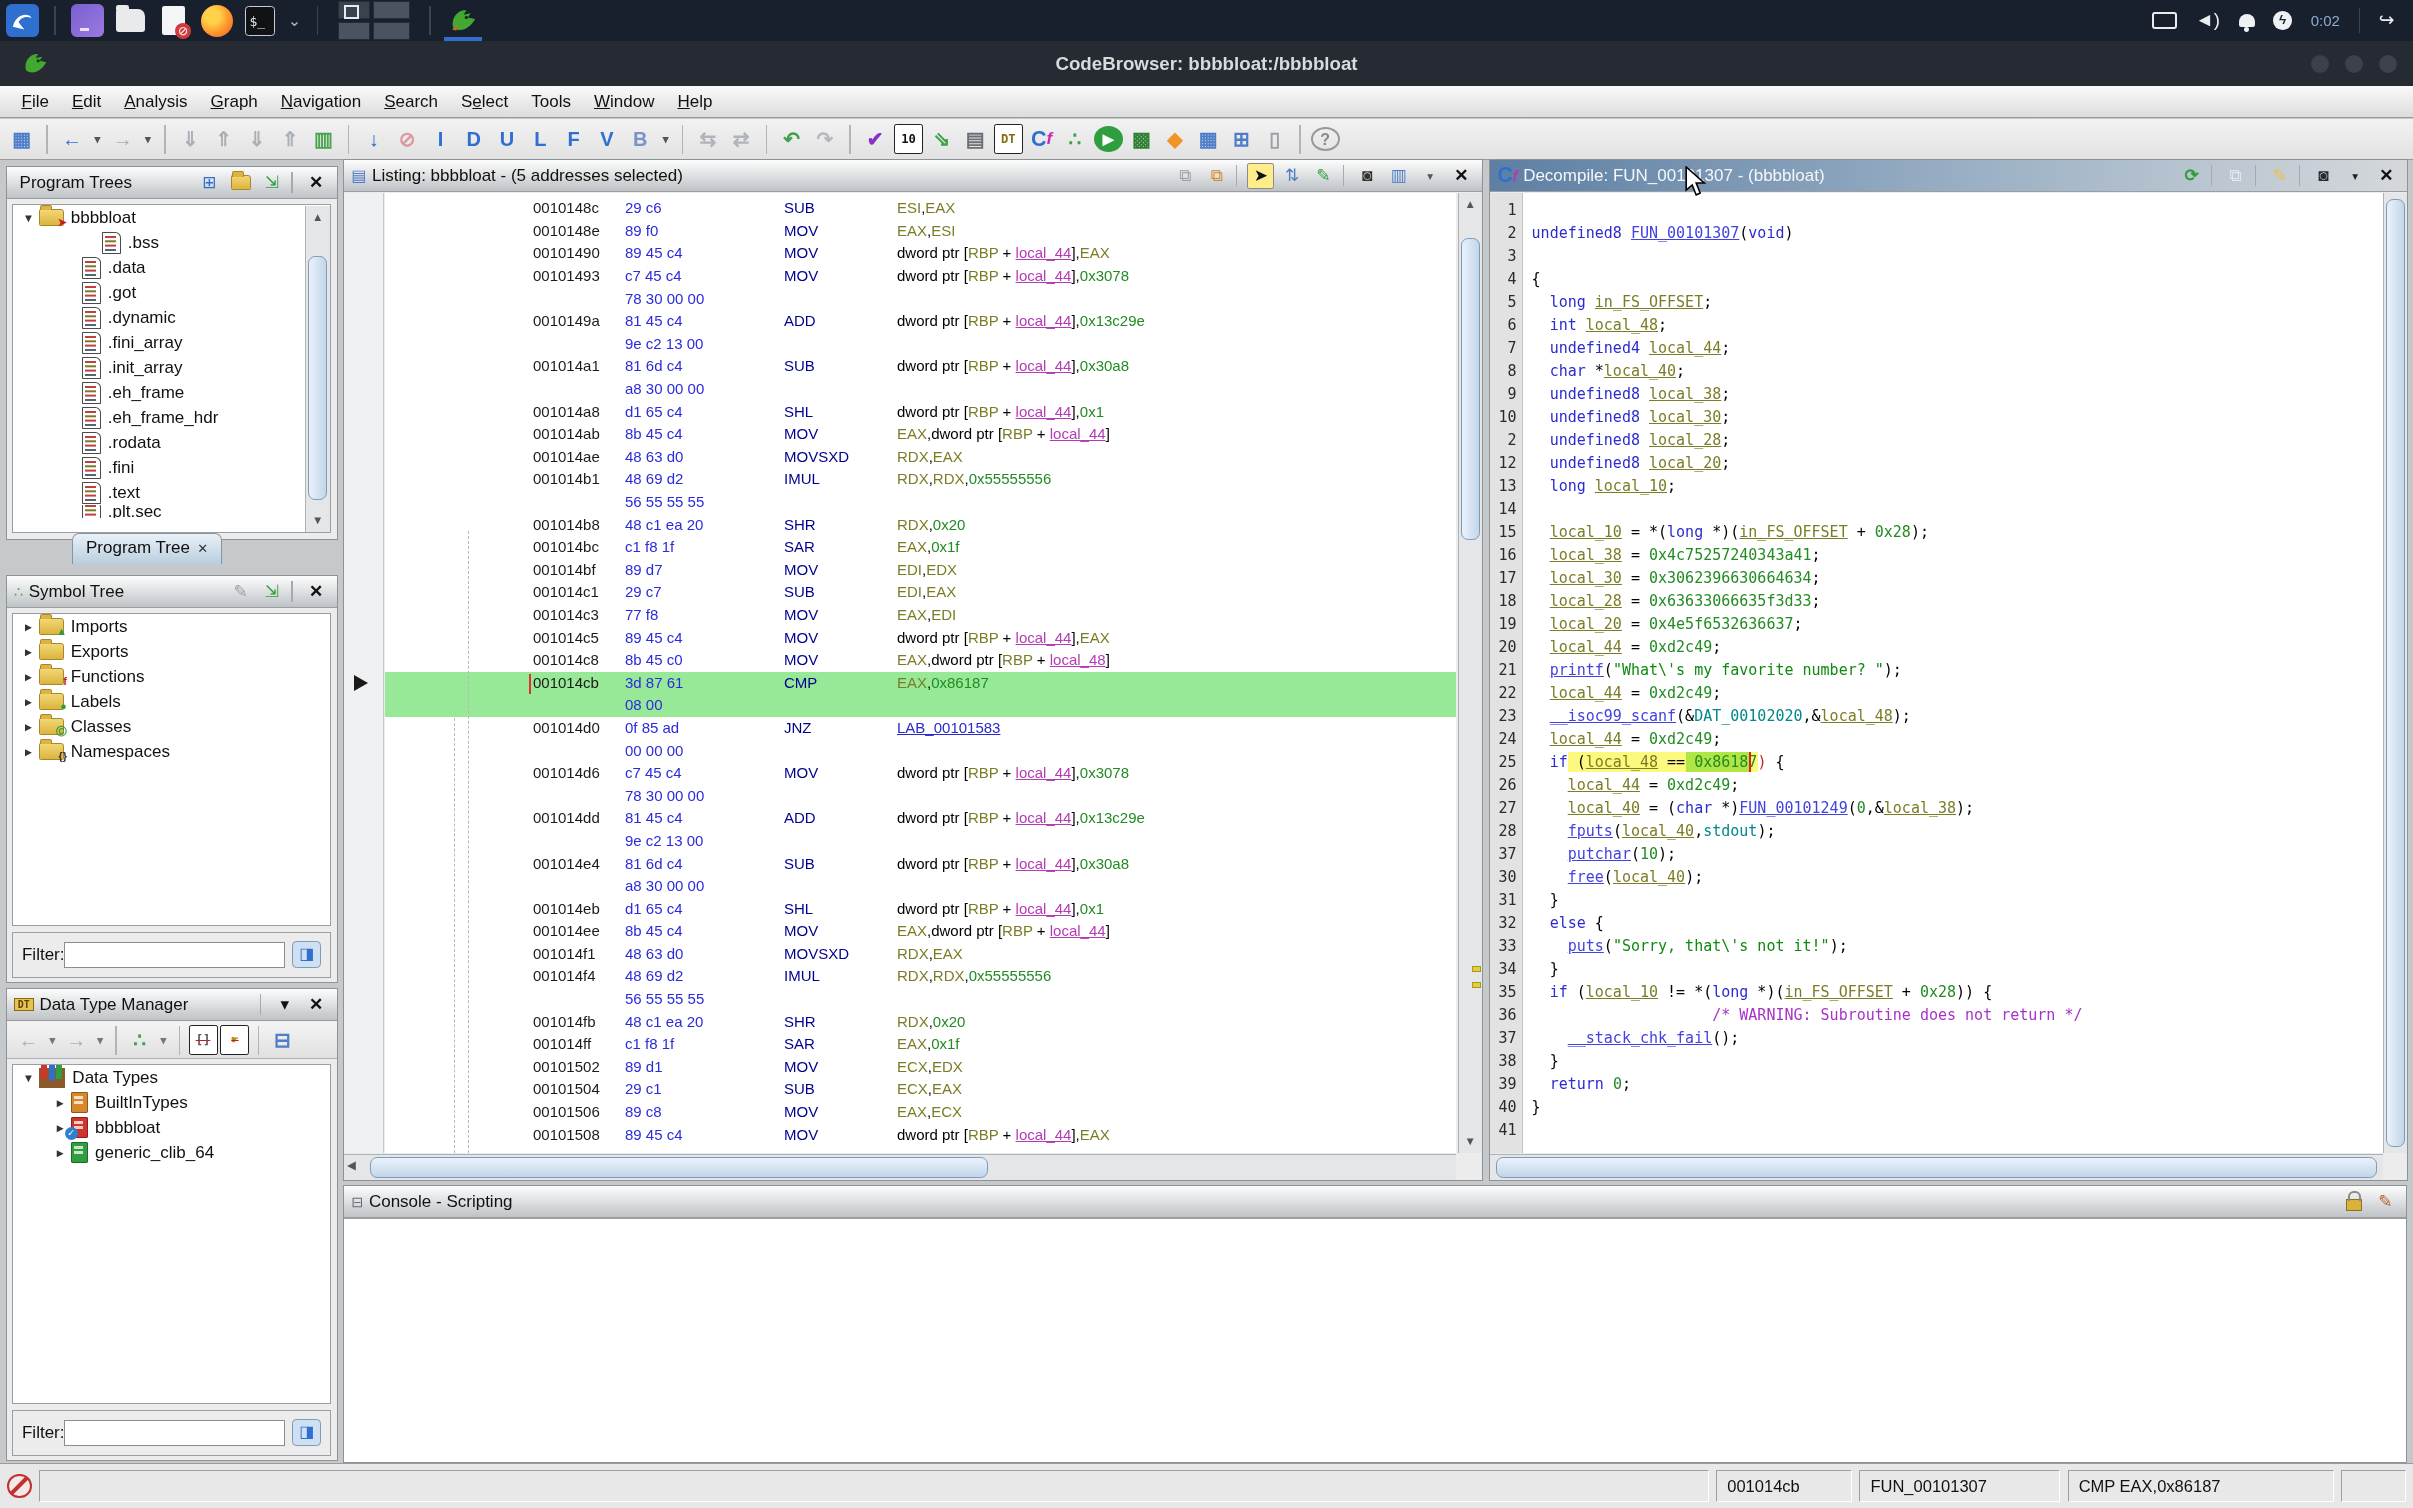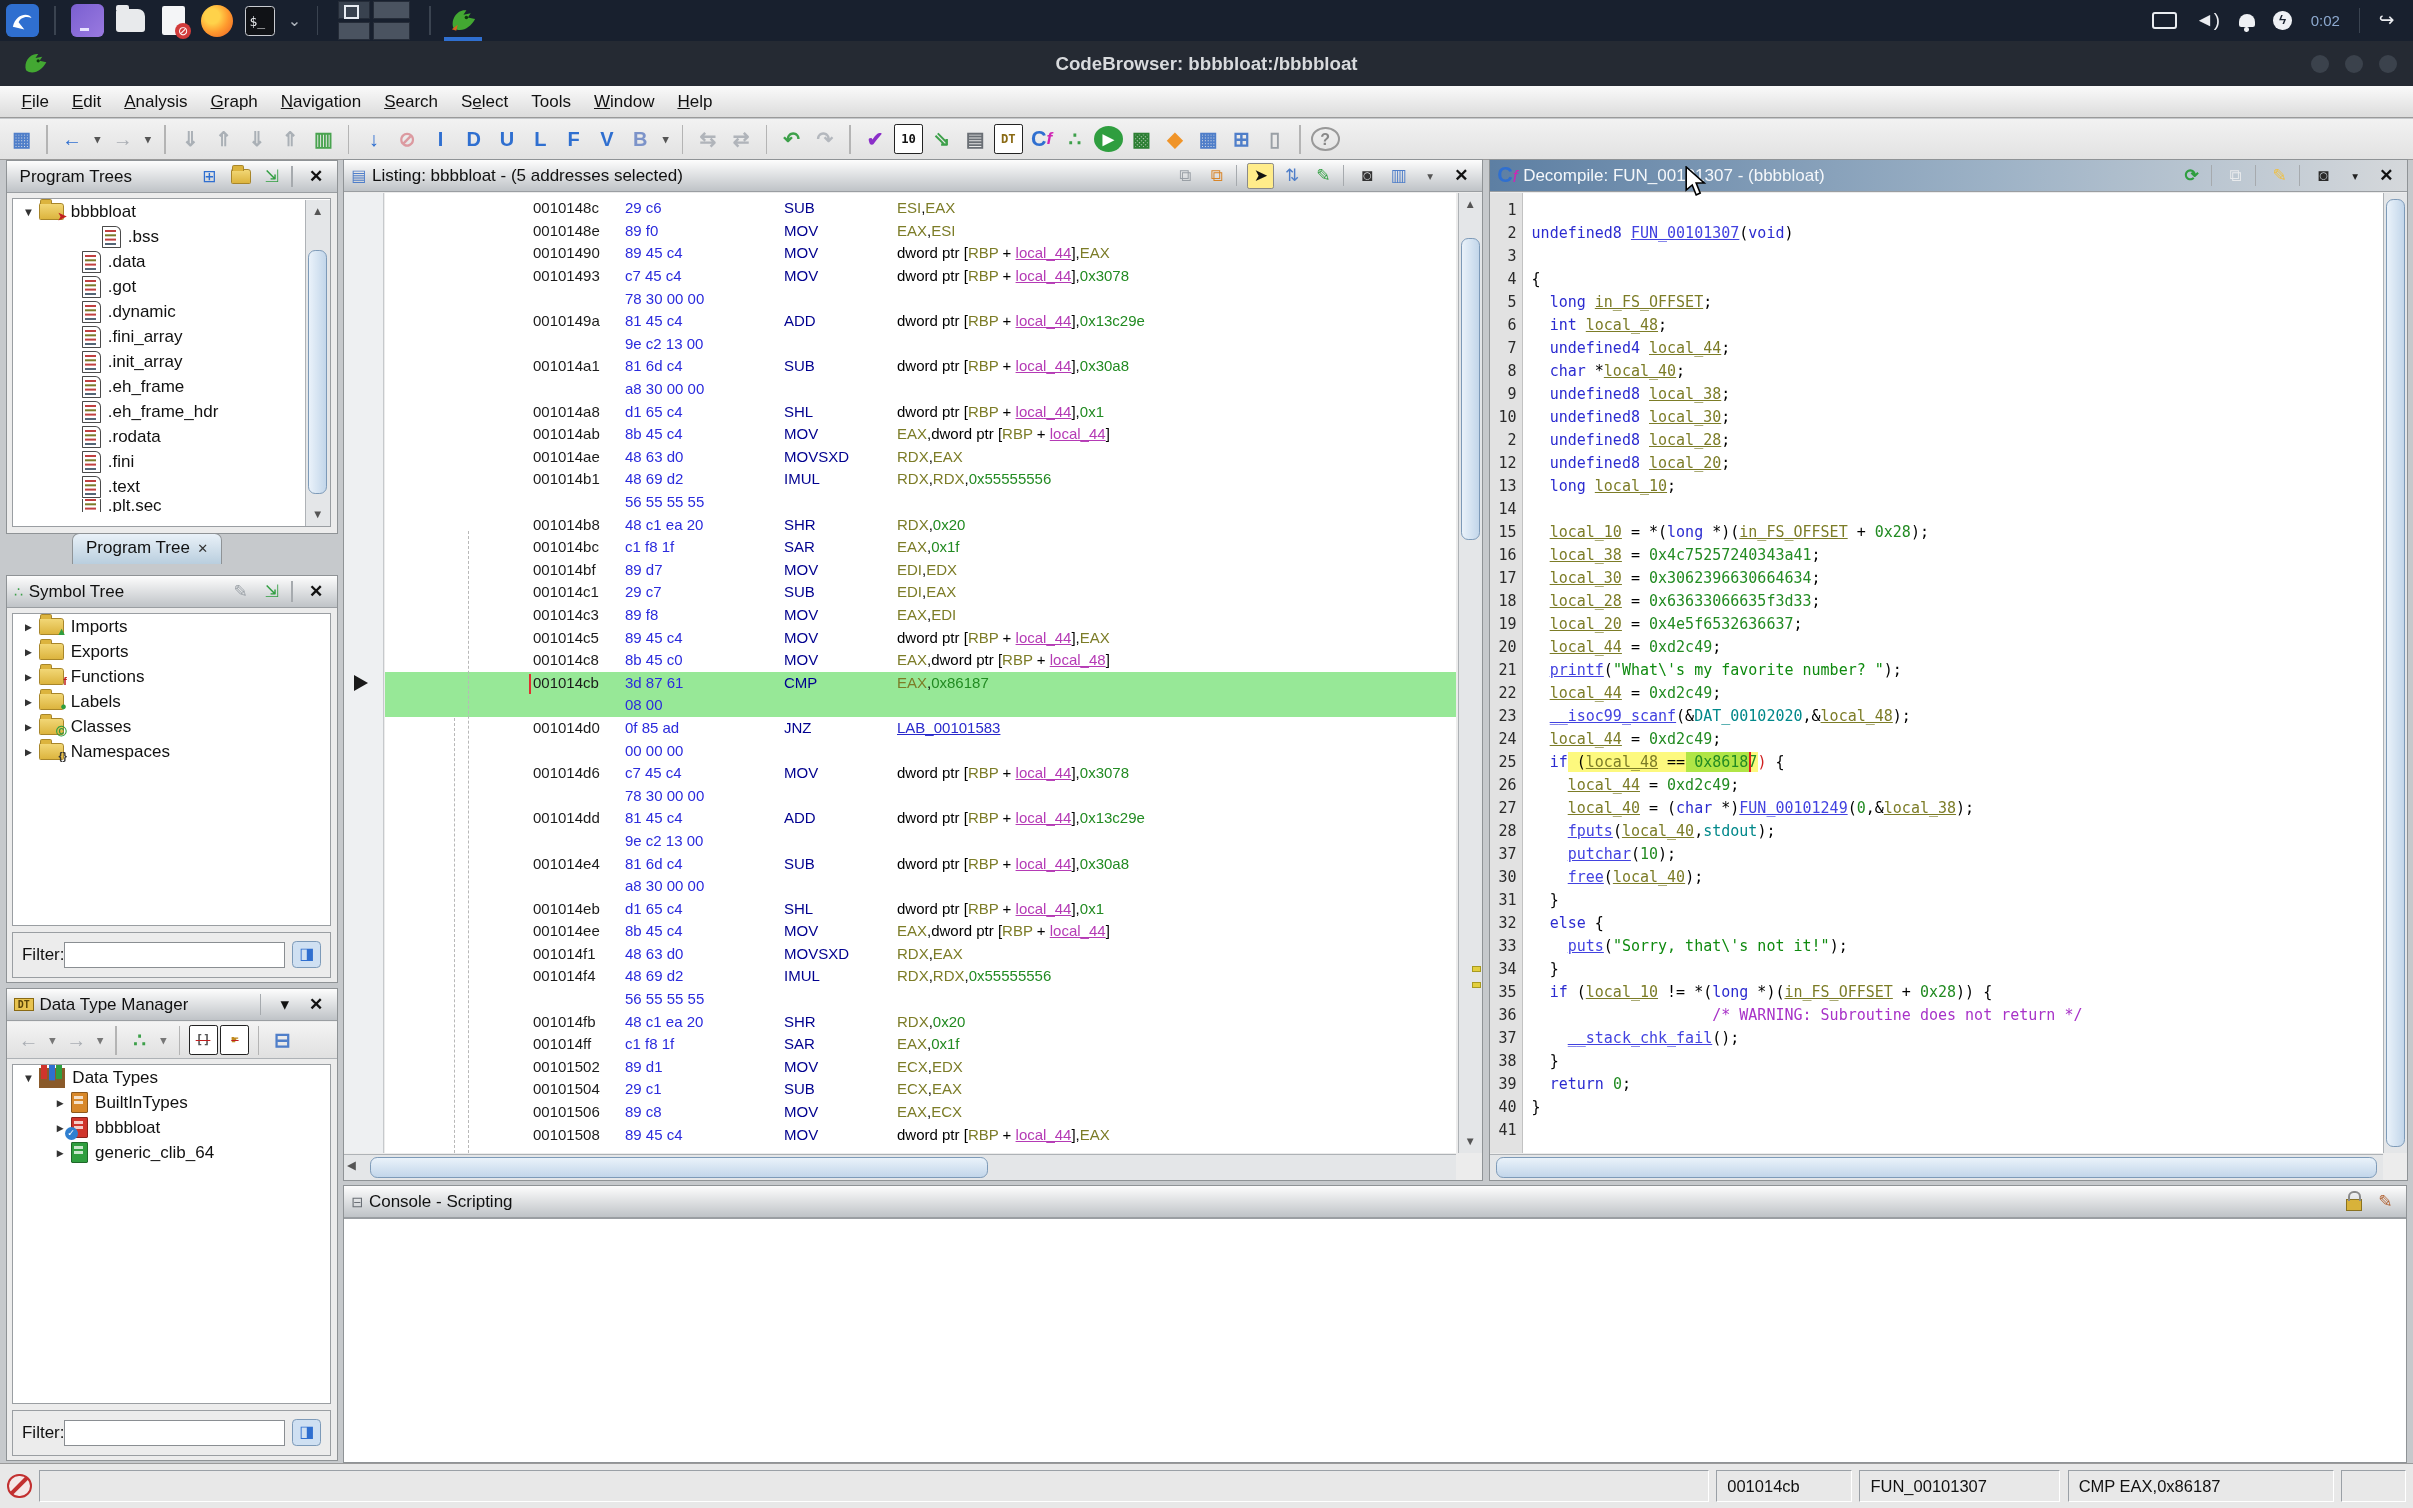--- a/index.html
+++ b/index.html
@@ -262,21 +262,21 @@
     <span class="tbtn playcirc">▶</span>
     <span class="tbtn" style="color: rgb(44, 127, 51);">▩</span>
     <span class="tbtn" style="color: rgb(240, 148, 40);">◆</span>
     <span class="tbtn" style="color: rgb(79, 126, 201);">▦</span>
     <span class="tbtn" style="color: rgb(79, 126, 201);">⊞</span>
     <span class="tbtn" style="color: rgb(154, 160, 166);">▯</span>
     <div class="tsep"></div>
     <span class="tbtn circled" style="color: rgb(136, 136, 136);">?</span>
   </div>
 
-<div class="panel" style="left:5.7px; top:160px; width:332px; height:374px;">
+<div class="panel" style="left:5.7px; top:166px; width:332px; height:374px;">
   <div class="phead">
     <span class="ptitle">Program Trees</span>
     <div class="hright">
       <span class="hico" style="color:#2f6fd0">⊞</span>
       <span class="hico">
           <span class="folder-ic" style="width:20px;height:14.4px"></span>
         </span>
       <span class="hico" style="color:#2f9e3f">⇲</span>
       <div class="hsep"></div>
       <span class="hico" style="color:#111;font-weight:bold">✕</span>
@@ -513,21 +513,21 @@
       <div class="lrow"><span style="padding-left:42px"></span><span class="t-addr"></span><span class="t-bytes">a8 30 00 00</span><span class="t-mnem"></span><span></span></div>
       <div class="lrow"><span style="padding-left:42px"></span><span class="t-addr">001014a8</span><span class="t-bytes">d1 65 c4</span><span class="t-mnem">SHL</span><span>dword ptr [<span class="t-reg">RBP</span> + <span class="t-lvar">local_44</span>],<span class="t-num">0x1</span></span></div>
       <div class="lrow"><span style="padding-left:42px"></span><span class="t-addr">001014ab</span><span class="t-bytes">8b 45 c4</span><span class="t-mnem">MOV</span><span><span class="t-reg">EAX</span>,dword ptr [<span class="t-reg">RBP</span> + <span class="t-lvar">local_44</span>]</span></div>
       <div class="lrow"><span style="padding-left:42px"></span><span class="t-addr">001014ae</span><span class="t-bytes">48 63 d0</span><span class="t-mnem">MOVSXD</span><span><span class="t-reg">RDX</span>,<span class="t-reg">EAX</span></span></div>
       <div class="lrow"><span style="padding-left:42px"></span><span class="t-addr">001014b1</span><span class="t-bytes">48 69 d2</span><span class="t-mnem">IMUL</span><span><span class="t-reg">RDX</span>,<span class="t-reg">RDX</span>,<span class="t-num">0x55555556</span></span></div>
       <div class="lrow"><span style="padding-left:42px"></span><span class="t-addr"></span><span class="t-bytes">56 55 55 55</span><span class="t-mnem"></span><span></span></div>
       <div class="lrow"><span style="padding-left:42px"></span><span class="t-addr">001014b8</span><span class="t-bytes">48 c1 ea 20</span><span class="t-mnem">SHR</span><span><span class="t-reg">RDX</span>,<span class="t-num">0x20</span></span></div>
       <div class="lrow"><span style="padding-left:42px"></span><span class="t-addr">001014bc</span><span class="t-bytes">c1 f8 1f</span><span class="t-mnem">SAR</span><span><span class="t-reg">EAX</span>,<span class="t-num">0x1f</span></span></div>
       <div class="lrow"><span style="padding-left:42px"></span><span class="t-addr">001014bf</span><span class="t-bytes">89 d7</span><span class="t-mnem">MOV</span><span><span class="t-reg">EDI</span>,<span class="t-reg">EDX</span></span></div>
       <div class="lrow"><span style="padding-left:42px"></span><span class="t-addr">001014c1</span><span class="t-bytes">29 c7</span><span class="t-mnem">SUB</span><span><span class="t-reg">EDI</span>,<span class="t-reg">EAX</span></span></div>
-      <div class="lrow"><span style="padding-left:42px"></span><span class="t-addr">001014c3</span><span class="t-bytes">89 f8</span><span class="t-mnem">MOV</span><span><span class="t-reg">EAX</span>,<span class="t-reg">EDI</span></span></div>
+      <div class="lrow"><span style="padding-left:42px"></span><span class="t-addr">001014c3</span><span class="t-bytes">77 f8</span><span class="t-mnem">MOV</span><span><span class="t-reg">EAX</span>,<span class="t-reg">EDI</span></span></div>
       <div class="lrow"><span style="padding-left:42px"></span><span class="t-addr">001014c5</span><span class="t-bytes">89 45 c4</span><span class="t-mnem">MOV</span><span>dword ptr [<span class="t-reg">RBP</span> + <span class="t-lvar">local_44</span>],<span class="t-reg">EAX</span></span></div>
       <div class="lrow"><span style="padding-left:42px"></span><span class="t-addr">001014c8</span><span class="t-bytes">8b 45 c0</span><span class="t-mnem">MOV</span><span><span class="t-reg">EAX</span>,dword ptr [<span class="t-reg">RBP</span> + <span class="t-lvar">local_48</span>]</span></div>
       <div class="lrow hl"><span style="padding-left:42px"></span><span class="t-addr">001014cb</span><span class="t-bytes">3d 87 61</span><span class="t-mnem">CMP</span><span><span class="t-reg">EAX</span>,<span class="t-num">0x86187</span></span></div>
       <div class="lrow hl"><span style="padding-left:42px"></span><span class="t-addr"></span><span class="t-bytes">08 00</span><span class="t-mnem"></span><span></span></div>
       <div class="lrow"><span style="padding-left:42px"></span><span class="t-addr">001014d0</span><span class="t-bytes">0f 85 ad</span><span class="t-mnem">JNZ</span><span><span class="t-lab">LAB_00101583</span></span></div>
       <div class="lrow"><span style="padding-left:42px"></span><span class="t-addr"></span><span class="t-bytes">00 00 00</span><span class="t-mnem"></span><span></span></div>
       <div class="lrow"><span style="padding-left:42px"></span><span class="t-addr">001014d6</span><span class="t-bytes">c7 45 c4</span><span class="t-mnem">MOV</span><span>dword ptr [<span class="t-reg">RBP</span> + <span class="t-lvar">local_44</span>],<span class="t-num">0x3078</span></span></div>
       <div class="lrow"><span style="padding-left:42px"></span><span class="t-addr"></span><span class="t-bytes">78 30 00 00</span><span class="t-mnem"></span><span></span></div>
       <div class="lrow"><span style="padding-left:42px"></span><span class="t-addr">001014dd</span><span class="t-bytes">81 45 c4</span><span class="t-mnem">ADD</span><span>dword ptr [<span class="t-reg">RBP</span> + <span class="t-lvar">local_44</span>],<span class="t-num">0x13c29e</span></span></div>
       <div class="lrow"><span style="padding-left:42px"></span><span class="t-addr"></span><span class="t-bytes">9e c2 13 00</span><span class="t-mnem"></span><span></span></div>

